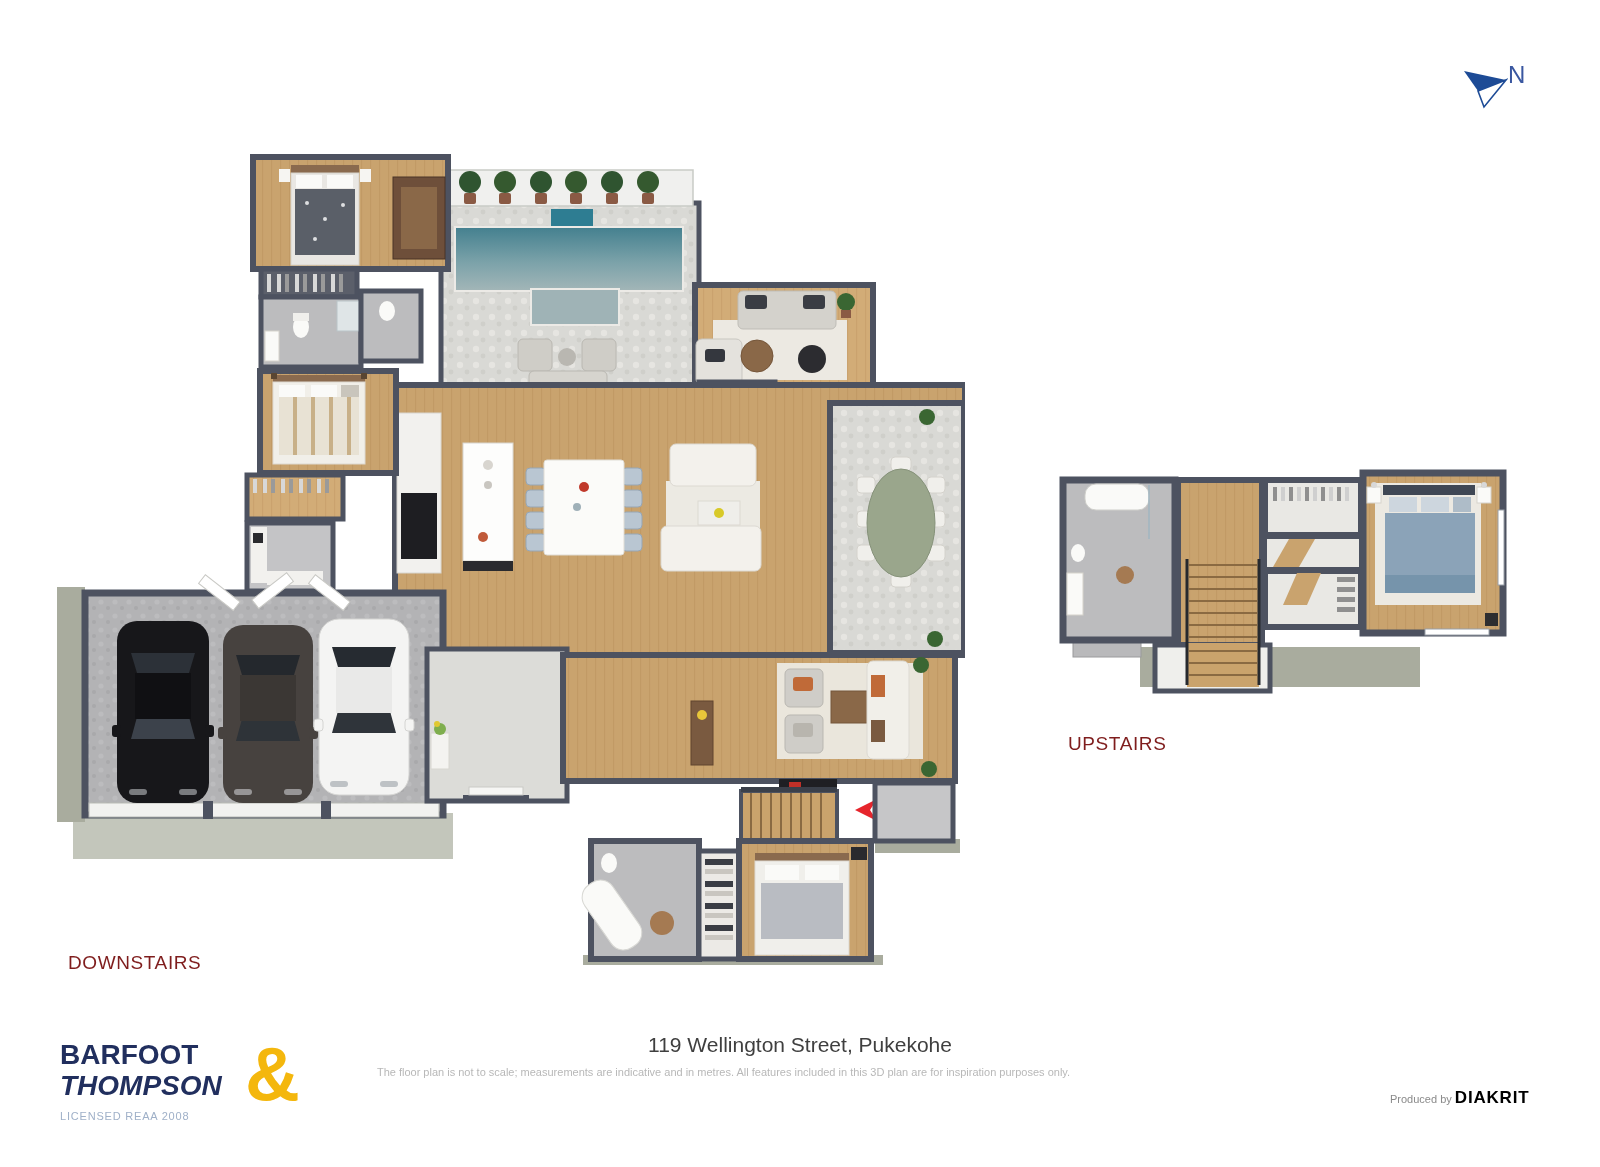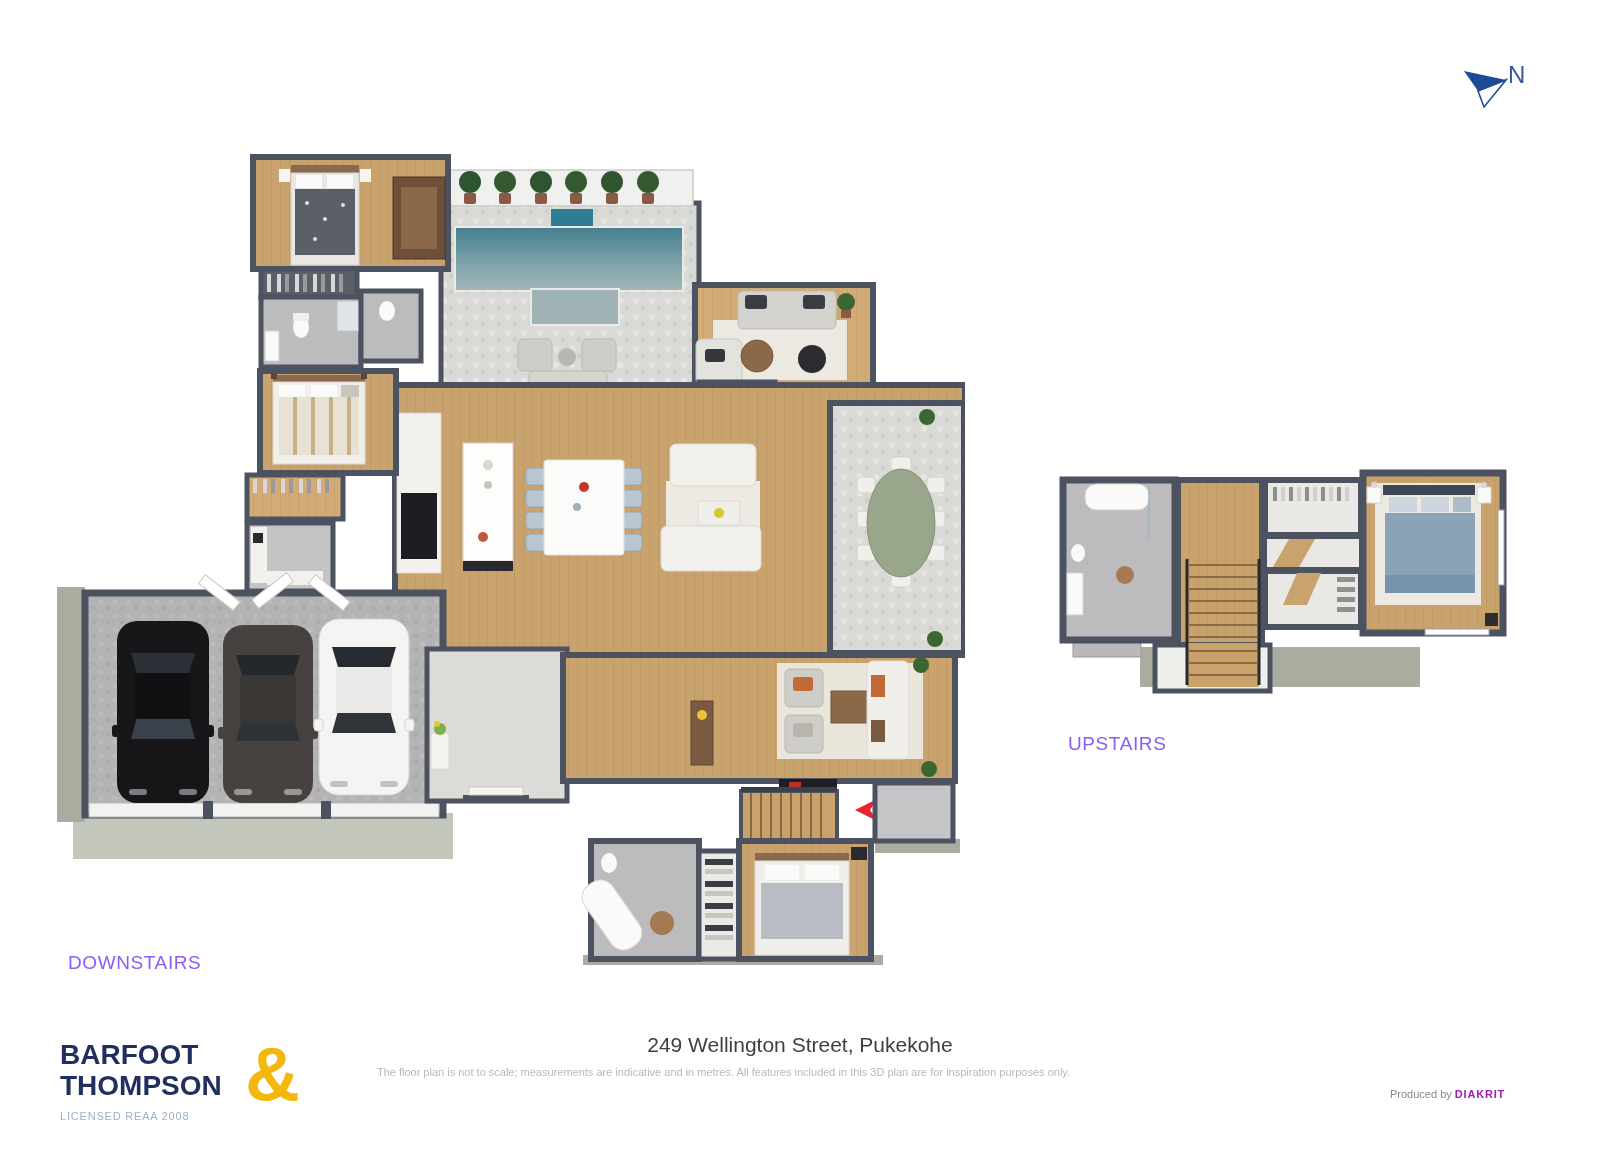--- a/index.html
+++ b/index.html
@@ -2,37 +2,37 @@
 <html><head>
 <meta charset="utf-8">
 <style>
   html,body{margin:0;padding:0;background:#ffffff;}
   .canvas{position:relative;width:1600px;height:1167px;background:#ffffff;overflow:hidden;
           font-family:"Liberation Sans", sans-serif;}
   
   .north{position:absolute;left:1462px;top:55px;width:110px;height:60px;}
   .north .n-label{position:absolute;left:46px;top:6px;font-size:24px;font-weight:400;color:#3a57a0;}
   
-  .plan-label{position:absolute;font-size:19px;letter-spacing:0.6px;color:#8b5cf6;font-weight:400;}
+  .plan-label{position:absolute;font-size:19px;letter-spacing:0.6px;color:#7f1d1d;font-weight:400;}
   .lbl-down{left:68px;top:952px;}
   .lbl-up{left:1068px;top:733px;}
   
   .logo-line{position:absolute;left:60px;width:193px;text-align:left;color:#212f5e;
              font-weight:bold;letter-spacing:0px;line-height:1;}
   .logo-l1{top:1041px;font-size:28px;}
-  .logo-l2{top:1072px;font-size:28px;}
+  .logo-l2{top:1072px;font-size:28px;font-style:italic;}
   .logo-amp{position:absolute;left:245px;top:1036px;font-size:76px;line-height:1;color:#f4b70d;font-weight:bold;}
   .logo-lic{position:absolute;left:60px;top:1110px;width:193px;font-size:11px;
             letter-spacing:0.8px;color:#9fb0c8;}
   .addr{position:absolute;left:0;top:1033px;width:1600px;text-align:center;font-size:21px;
         color:#3f3f3f;font-weight:400;}
   .disc{position:absolute;left:0;top:1064px;width:1447px;text-align:center;font-size:11px;
         line-height:16.5px;color:#b8b8b8;}
   .produced{position:absolute;left:1390px;top:1088px;font-size:11px;color:#8a8a8a;white-space:nowrap;}
-  .produced b{font-size:11px;color:#a21caf;letter-spacing:0.8px;}
+  .produced b{font-size:17px;color:#000000;letter-spacing:0.8px;}
   svg{display:block;}
 </style>
 </head>
 <body>
 
 <div class="canvas">
 
   <div class="north">
     <svg width="46" height="58" viewBox="0 0 46 58">
       <polygon points="2,16 44,25 16,36" fill="#1d4b96"></polygon>
@@ -469,20 +469,20 @@
   </svg>
 
   <div class="plan-label lbl-down">DOWNSTAIRS</div>
   <div class="plan-label lbl-up">UPSTAIRS</div>
 
   <div class="logo-line logo-l1">BARFOOT</div>
   <div class="logo-line logo-l2">THOMPSON</div>
   <div class="logo-amp">&amp;</div>
   <div class="logo-lic">LICENSED REAA 2008</div>
 
-  <div class="addr">249 Wellington Street, Pukekohe</div>
+  <div class="addr">119 Wellington Street, Pukekohe</div>
   <div class="disc">
     <div>The floor plan is not to scale; measurements are indicative and in metres. All features included in this 3D plan are for inspiration purposes only.</div>
   </div>
 
   <div class="produced"><span>Produced by </span><b>DIAKRIT</b></div>
 
 </div>
 
 </body></html>

